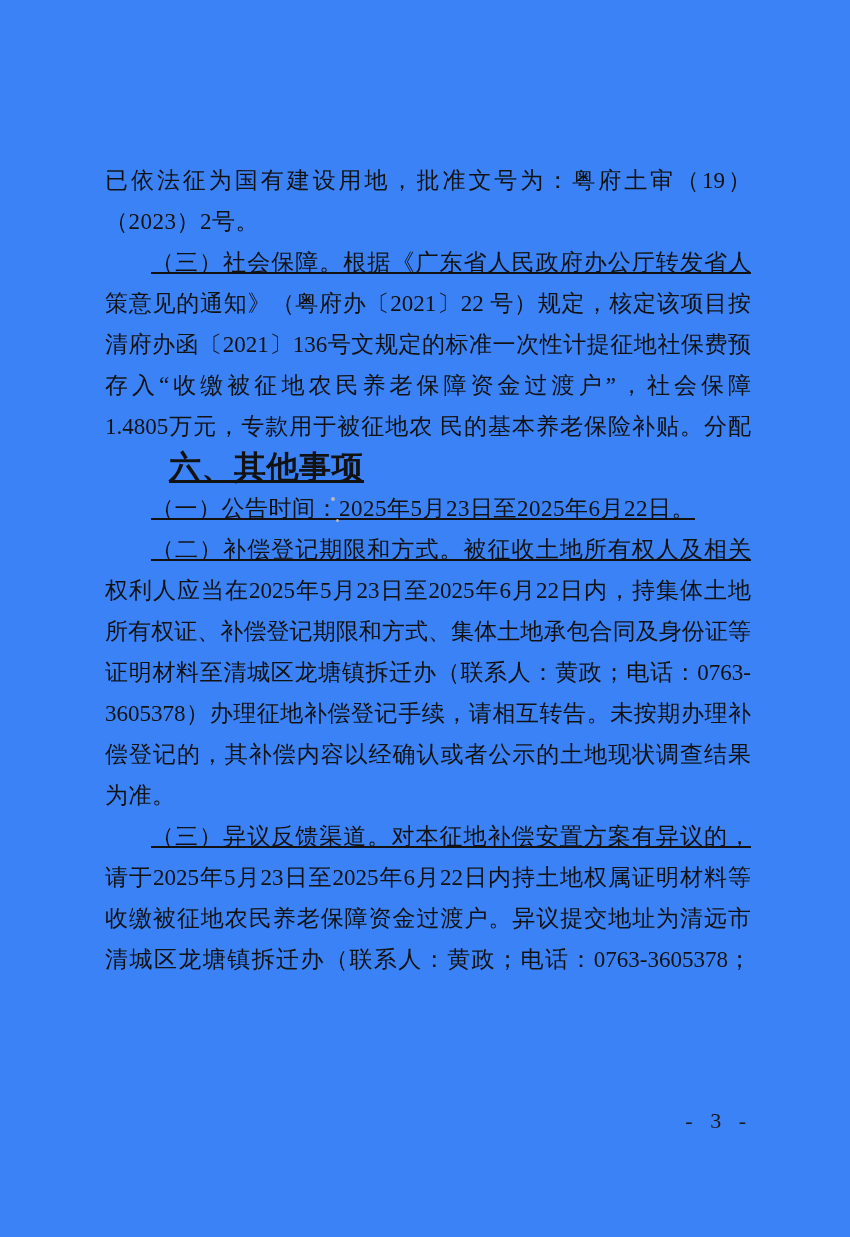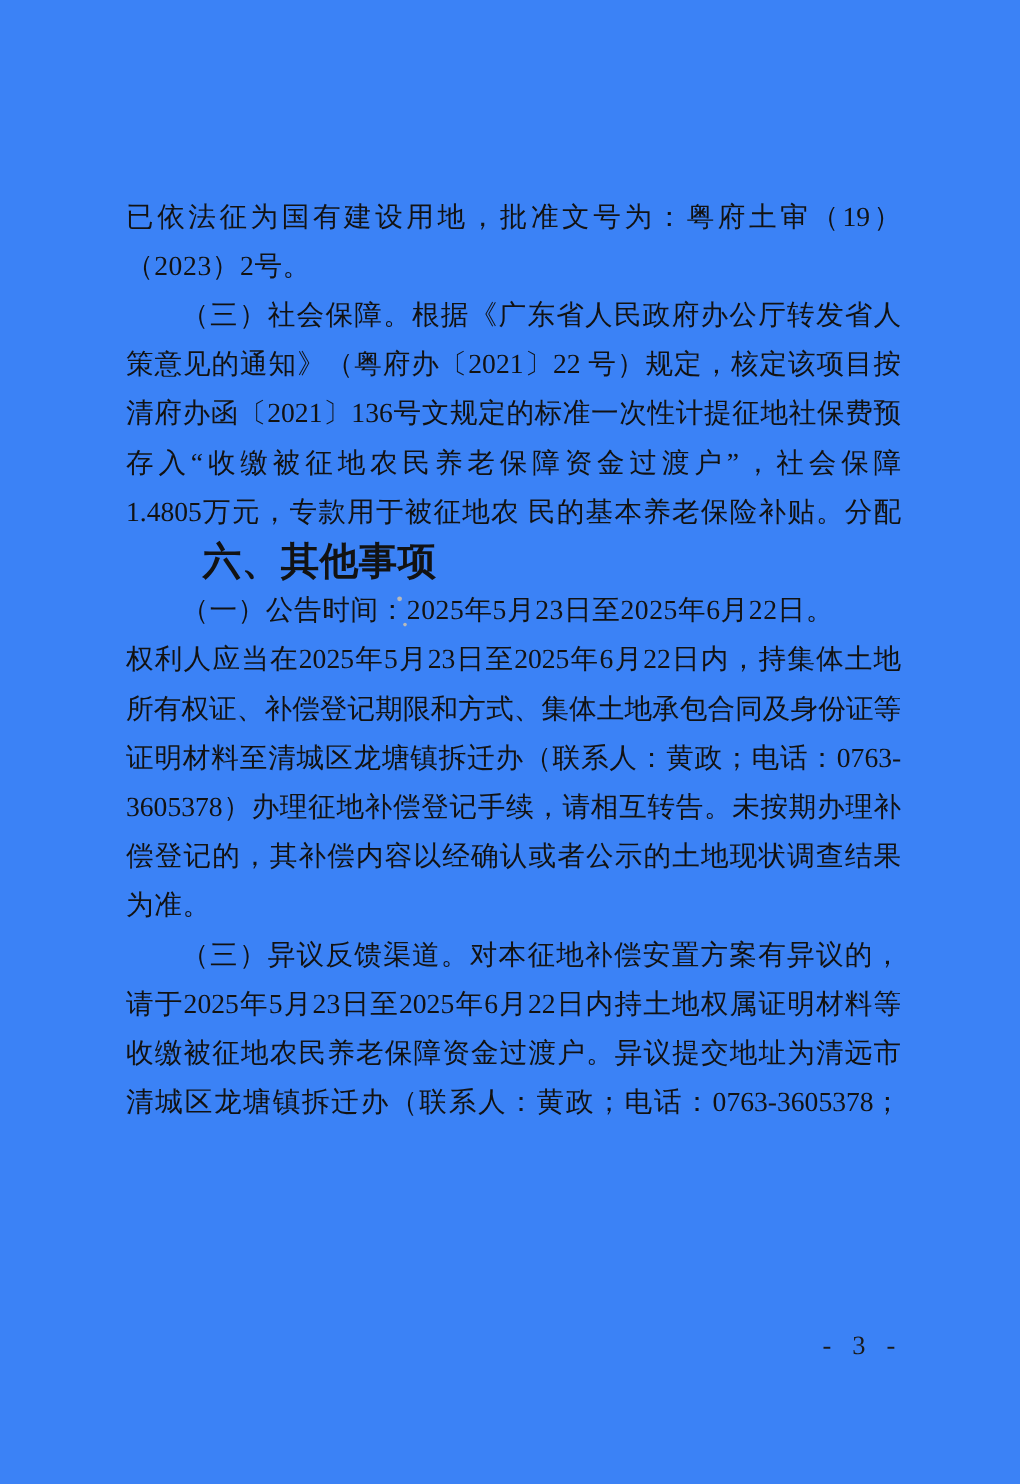--- a/index.html
+++ b/index.html
@@ -30,20 +30,21 @@
     letter-spacing: 0.5px;
   }
   .line.justify {
     white-space: normal;
     text-align: justify;
     text-align-last: justify;
     letter-spacing: 0px;
   }
   .line.indent {
     text-indent: 2em;
+    text-decoration: underline;
   }
   .line.bold {
     font-weight: 700;
     font-family: "Liberation Sans", "DejaVu Sans", sans-serif;
     font-size: 32px;
   }
   .page-number {
     position: absolute;
     top: 1108px;
     right: 98px;
@@ -67,20 +68,21 @@
   <div class="textblock">
       <div class="line justify">已依法征为国有建设用地，批准文号为：粤府土审（19）</div>
       <div class="line">（2023）2号。</div>
       <div class="line indent justify">（三）社会保障。根据《广东省人民政府办公厅转发省人</div>
       <div class="line justify">策意见的通知》（粤府办〔2021〕22 号）规定，核定该项目按</div>
       <div class="line justify">清府办函〔2021〕136号文规定的标准一次性计提征地社保费预</div>
       <div class="line justify">存入“收缴被征地农民养老保障资金过渡户”，社会保障</div>
       <div class="line justify">1.4805万元，专款用于被征地农 民的基本养老保险补贴。分配</div>
       <div class="line indent bold">六、其他事项</div>
       <div class="line indent">（一）公告时间：2025年5月23日至2025年6月22日。</div>
+      <div class="line indent justify">（二）补偿登记期限和方式。被征收土地所有权人及相关</div>
       <div class="line justify">权利人应当在2025年5月23日至2025年6月22日内，持集体土地</div>
       <div class="line justify">所有权证、补偿登记期限和方式、集体土地承包合同及身份证等</div>
       <div class="line justify">证明材料至清城区龙塘镇拆迁办（联系人：黄政；电话：0763-</div>
       <div class="line justify">3605378）办理征地补偿登记手续，请相互转告。未按期办理补</div>
       <div class="line justify">偿登记的，其补偿内容以经确认或者公示的土地现状调查结果</div>
       <div class="line">为准。</div>
       <div class="line indent justify">（三）异议反馈渠道。对本征地补偿安置方案有异议的，</div>
       <div class="line justify">请于2025年5月23日至2025年6月22日内持土地权属证明材料等</div>
       <div class="line justify">收缴被征地农民养老保障资金过渡户。异议提交地址为清远市</div>
       <div class="line justify">清城区龙塘镇拆迁办（联系人：黄政；电话：0763-3605378；</div>

